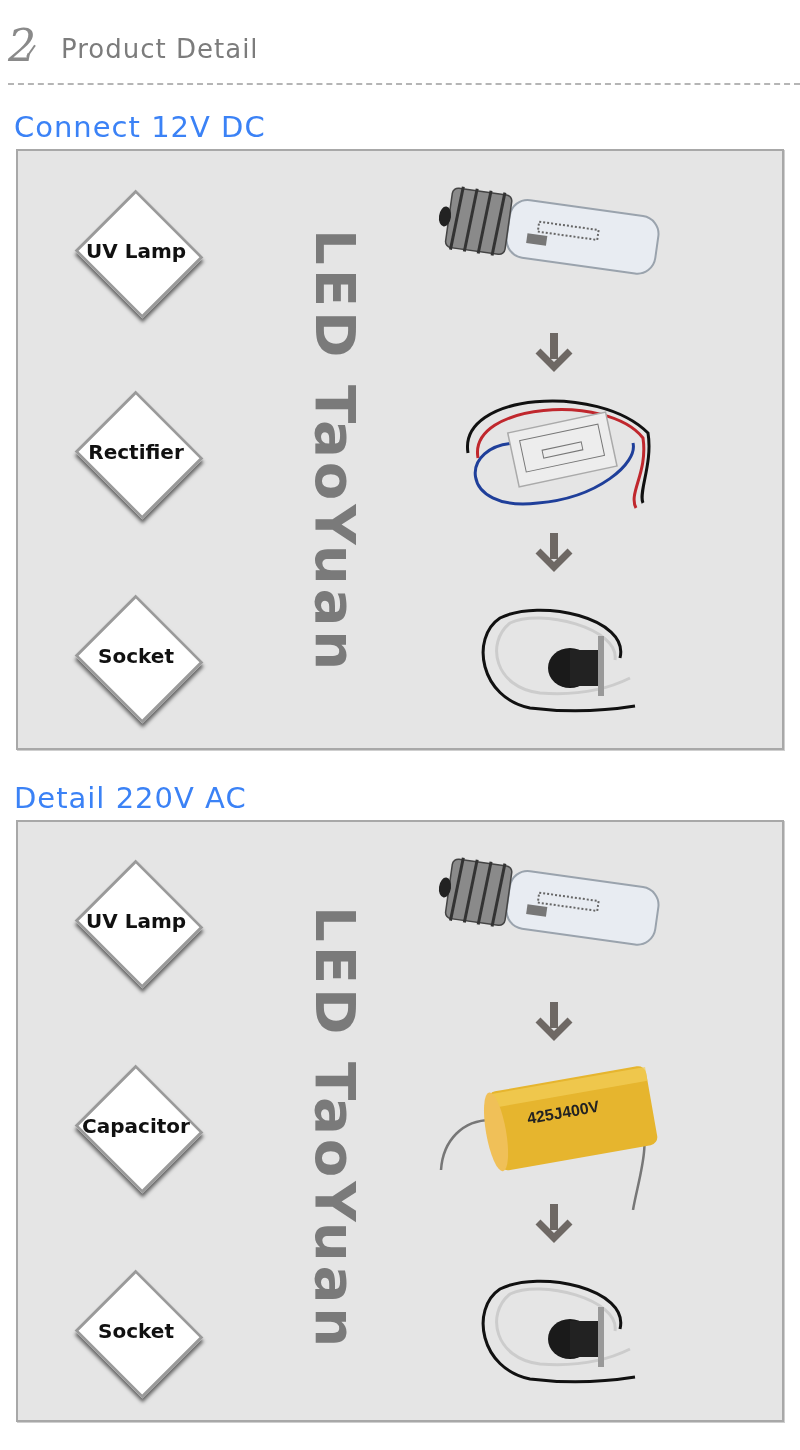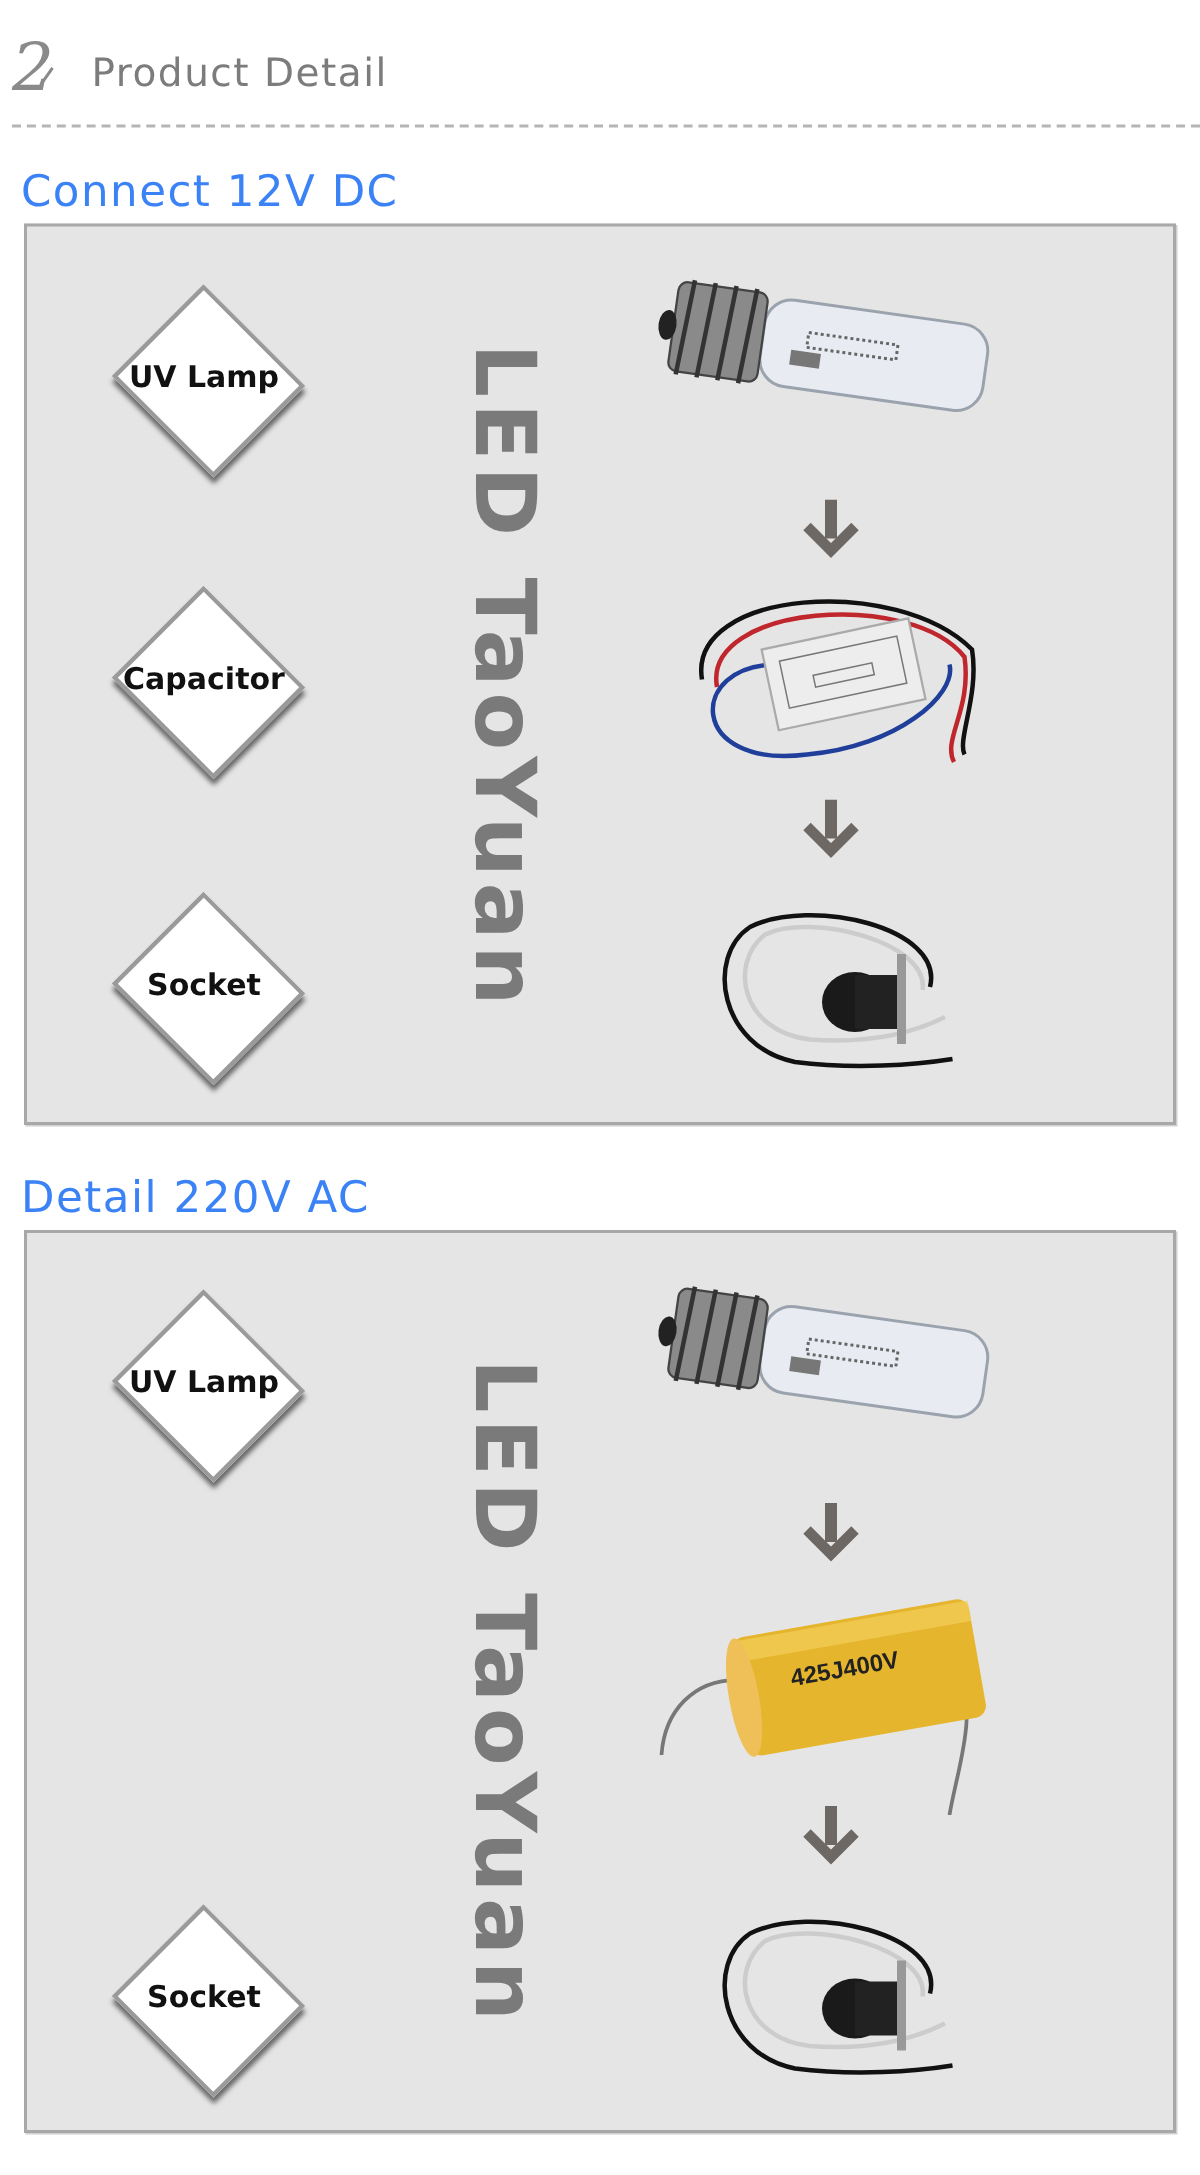--- a/index.html
+++ b/index.html
@@ -35,21 +35,21 @@
 
 <div class="section-title" style="top:110px;">Connect 12V DC</div>
 <div class="panel" style="top:149px; height:597px;">
 
   <div class="diamond-wrap" style="left:43px; top:35px;">
     <div class="diamond"></div>
     <div class="diamond-label">UV Lamp</div>
   </div>
   <div class="diamond-wrap" style="left:43px; top:236px;">
     <div class="diamond"></div>
-    <div class="diamond-label">Capacitor</div>
+    <div class="diamond-label">Rectifier</div>
   </div>
   <div class="diamond-wrap" style="left:43px; top:440px;">
     <div class="diamond"></div>
     <div class="diamond-label">Socket</div>
   </div>
 
   <div class="watermark" style="left:350px; top:78px;">LED TaoYuan</div>
 
   <svg class="product" style="left:410px; top:30px;" width="240" height="100" viewBox="0 0 240 100">
     <g transform="rotate(8 120 50)">
@@ -99,20 +99,24 @@
   </svg>
 </div>
 
 <div class="section-title" style="top:781px;">Detail 220V AC</div>
 <div class="panel" style="top:820px; height:598px;">
 
   <div class="diamond-wrap" style="left:43px; top:34px;">
     <div class="diamond"></div>
     <div class="diamond-label">UV Lamp</div>
   </div>
+  <div class="diamond-wrap" style="left:43px; top:239px;">
+    <div class="diamond"></div>
+    <div class="diamond-label">Capacitor</div>
+  </div>
   <div class="diamond-wrap" style="left:43px; top:444px;">
     <div class="diamond"></div>
     <div class="diamond-label">Socket</div>
   </div>
 
   <div class="watermark" style="left:350px; top:84px;">LED TaoYuan</div>
 
   <svg class="product" style="left:410px; top:30px;" width="240" height="100" viewBox="0 0 240 100">
     <g transform="rotate(8 120 50)">
       <rect x="80" y="22" width="150" height="58" rx="18" fill="#e8ecf2" stroke="#9aa3ad" stroke-width="2"></rect>

